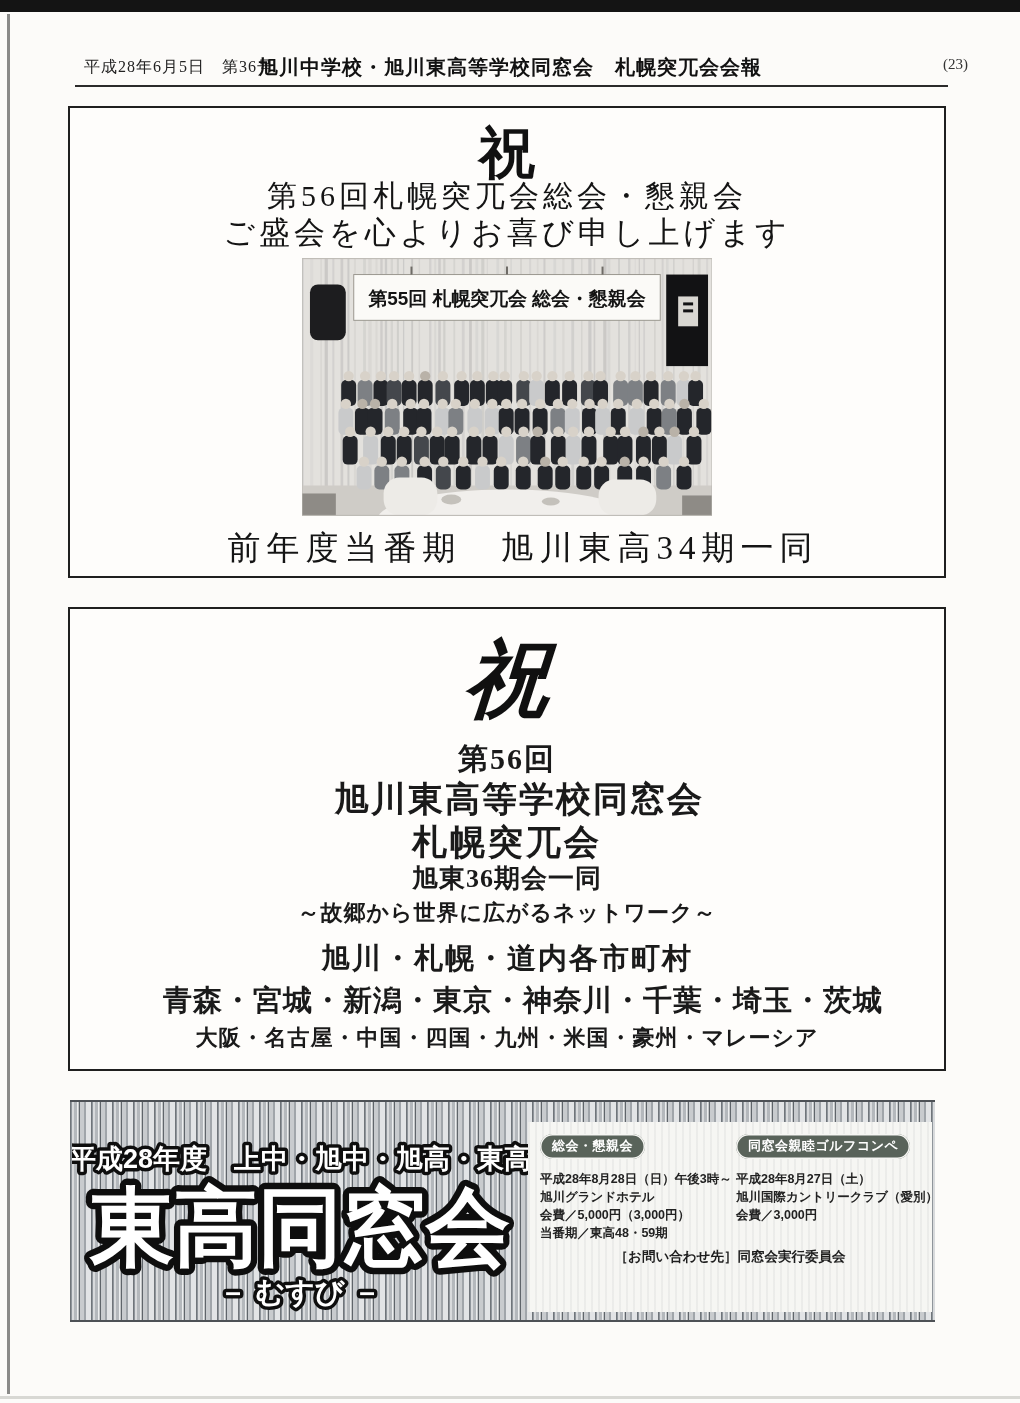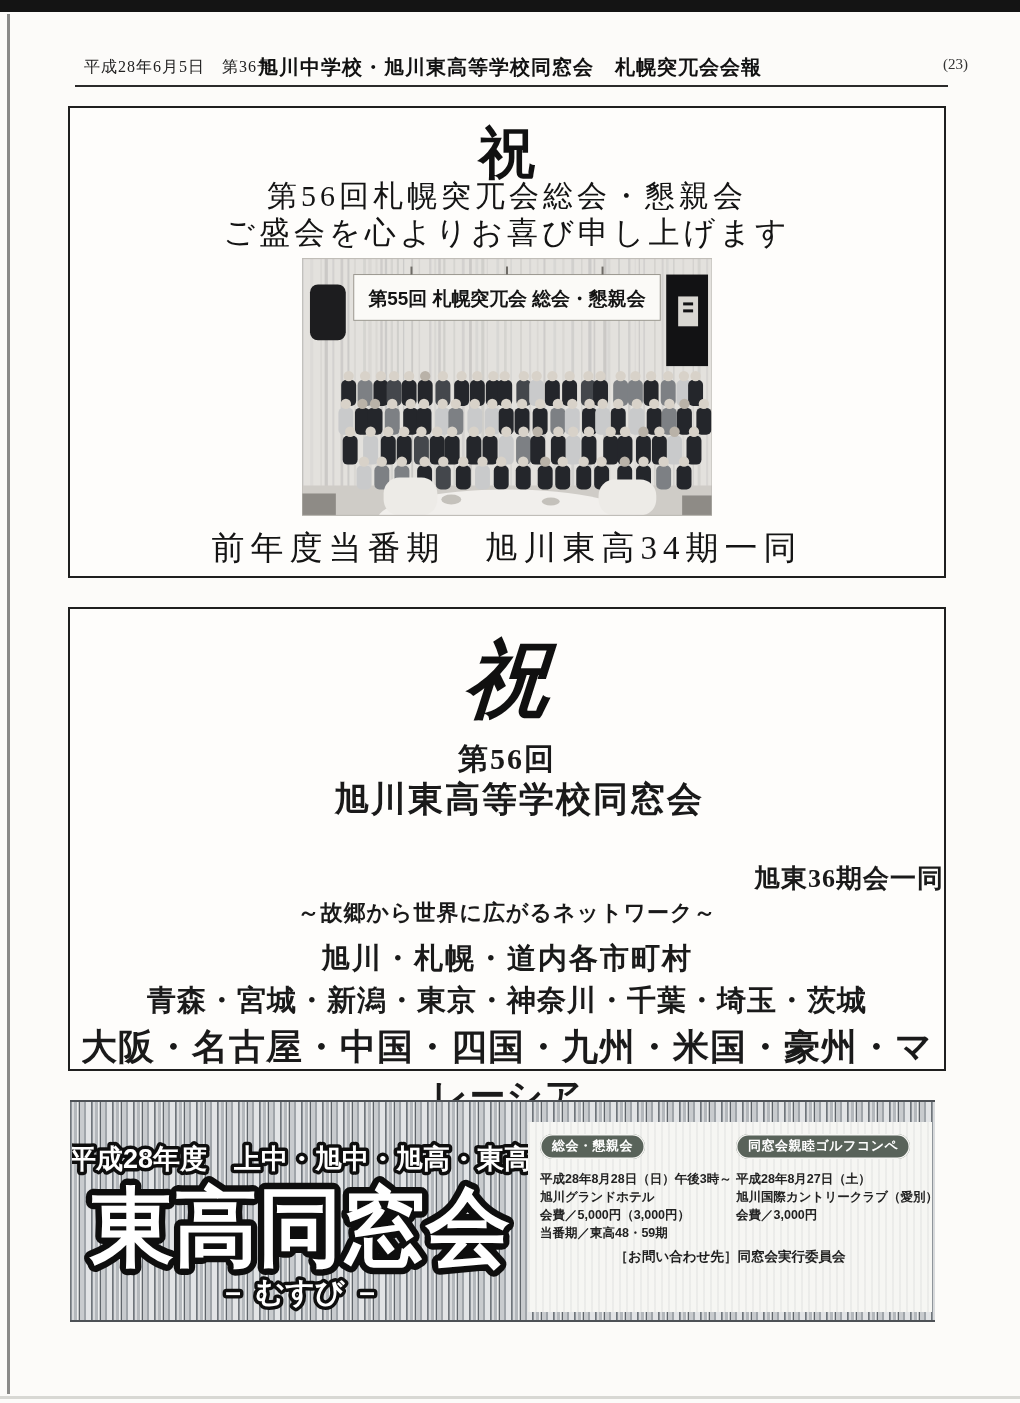--- a/index.html
+++ b/index.html
@@ -24,39 +24,39 @@
   .adbox1{top:106px;height:468px;}
   .adbox2{top:607px;height:460px;}
 
   .b1-shuku{position:absolute;top:8px;left:0;width:100%;text-align:center;
             font-family:"Liberation Serif","DejaVu Serif",serif;font-size:56px;font-weight:600;color:#111;}
   .b1-line1{position:absolute;top:68px;left:0;width:100%;text-align:center;
             font-family:"Liberation Serif","DejaVu Serif",serif;font-size:30px;letter-spacing:4px;color:#141414;}
   .b1-line2{position:absolute;top:104px;left:0;width:100%;text-align:center;
             font-family:"Liberation Serif","DejaVu Serif",serif;font-size:31px;letter-spacing:4px;color:#141414;}
   .photo-wrap{position:absolute;top:150px;left:232px;width:330px;height:258px;}
-  .b1-caption{position:absolute;top:418px;left:0;width:100%;text-align:center;
+  .b1-caption{position:absolute;top:418px;left:16px;width:100%;text-align:center;
               font-family:"Liberation Serif","DejaVu Serif",serif;font-size:33px;letter-spacing:6px;color:#141414;}
 
   .b2-shuku{position:absolute;top:14px;left:0;width:100%;text-align:center;
             font-family:"Liberation Serif","DejaVu Serif",serif;font-style:italic;font-weight:700;
             font-size:84px;color:#101010;transform:skewX(-4deg);}
   .b2-l1{position:absolute;top:130px;left:0;width:100%;text-align:center;
          font-family:"Liberation Serif","DejaVu Serif",serif;font-weight:bold;font-size:30px;letter-spacing:2px;}
   .b2-l2{position:absolute;top:167px;left:12px;width:100%;text-align:center;
          font-family:"Liberation Serif","DejaVu Serif",serif;font-weight:bold;font-size:35px;letter-spacing:2px;}
   .b2-l3{position:absolute;top:210px;left:0;width:100%;text-align:center;
          font-family:"Liberation Serif","DejaVu Serif",serif;font-weight:bold;font-size:35px;letter-spacing:3px;}
-  .b2-l4{position:absolute;top:252px;left:0;width:100%;text-align:right;
+  .b2-l4{position:absolute;top:252px;left:0;width:100%;text-align:center;
          font-family:"Liberation Serif","DejaVu Serif",serif;font-weight:bold;font-size:26px;letter-spacing:1px;}
   .b2-l5{position:absolute;top:289px;left:0;width:100%;text-align:center;
          font-family:"Liberation Serif","DejaVu Serif",serif;font-weight:600;font-size:22px;letter-spacing:1px;}
   .b2-r1{position:absolute;top:330px;left:0;width:100%;text-align:center;font-weight:bold;font-size:29px;letter-spacing:2px;}
-  .b2-r2{position:absolute;top:372px;left:0;width:100%;text-align:center;font-weight:bold;font-size:29px;letter-spacing:1px;}
-  .b2-r3{position:absolute;top:414px;left:0;width:100%;text-align:center;font-weight:bold;font-size:36px;letter-spacing:1px;}
+  .b2-r2{position:absolute;top:372px;left:16px;width:100%;text-align:center;font-weight:bold;font-size:29px;letter-spacing:1px;}
+  .b2-r3{position:absolute;top:414px;left:0;width:100%;text-align:center;font-weight:bold;font-size:22px;letter-spacing:1px;}
 
   
   .banner{position:absolute;left:70px;top:1100px;width:865px;height:218px;
           border-top:2px solid #4d5156;border-bottom:2px solid #4d5156;
           background-image:
             repeating-linear-gradient(90deg, rgba(30,34,38,0.28) 0 1px, transparent 1px 8px,
               rgba(30,34,38,0.20) 8px 10px, transparent 10px 21px),
             repeating-linear-gradient(90deg,
               #8f959b 0 2px, #d8dadc 2px 4px, #b4b8bc 4px 7px, #eceeef 7px 9px,
               #70767c 9px 10px, #c8cbce 10px 14px, #a0a5aa 14px 16px, #e2e4e6 16px 21px);}
@@ -349,20 +349,21 @@
       </svg>
     </div>
 
     <div class="b1-caption">前年度当番期　旭川東高34期一同</div>
   </div>
 
   <div class="adbox adbox2">
     <div class="b2-shuku">祝</div>
     <div class="b2-l1">第56回</div>
     <div class="b2-l2">旭川東高等学校同窓会</div>
+    <div class="b2-l3">札幌突兀会</div>
     <div class="b2-l4">旭東36期会一同</div>
     <div class="b2-l5">～故郷から世界に広がるネットワーク～</div>
     <div class="b2-r1">旭川・札幌・道内各市町村</div>
     <div class="b2-r2">青森・宮城・新潟・東京・神奈川・千葉・埼玉・茨城</div>
     <div class="b2-r3">大阪・名古屋・中国・四国・九州・米国・豪州・マレーシア</div>
   </div>
 
   <div class="banner">
     <svg class="banner-left-svg" width="456" height="218" viewBox="0 0 456 218">
       <g font-family="Liberation Sans, DejaVu Sans, sans-serif" font-weight="bold" fill="#ffffff" stroke="#0e0e0e" stroke-linejoin="round" paint-order="stroke">

